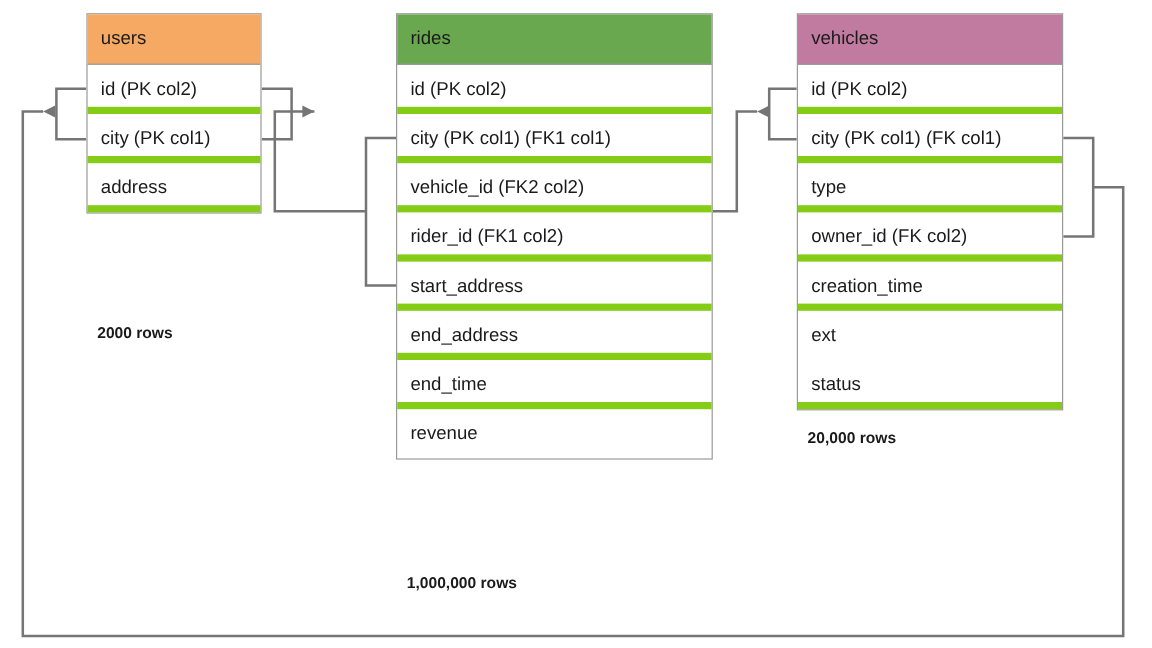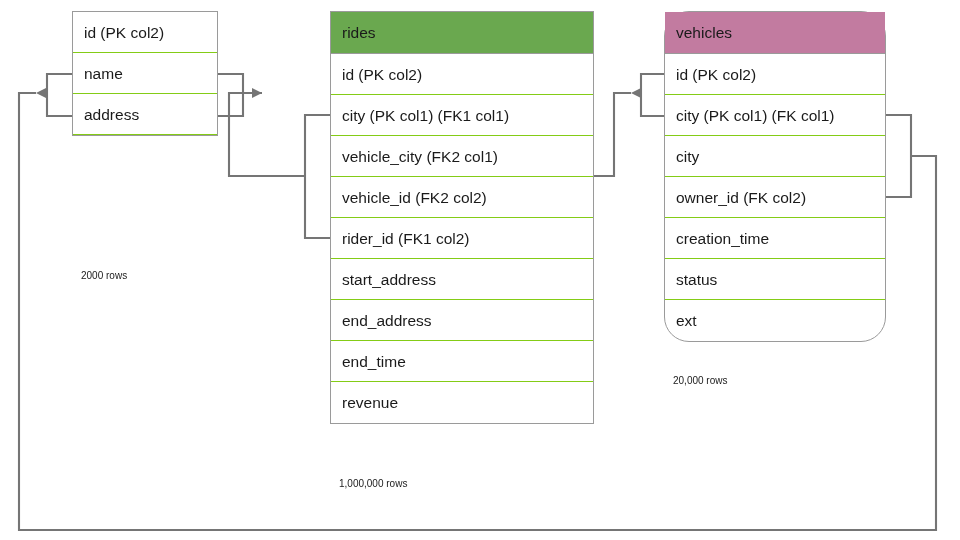--- a/index.html
+++ b/index.html
@@ -41,33 +41,34 @@
     white-space: nowrap;
     overflow: hidden;
   }
   .col-row {
     box-sizing: border-box;
     height: 41px;
     line-height: 41px;
     padding-left: 11px;
     font-size: 15.5px;
     color: #1a1a1a;
-    border-bottom: 1px solid #84cc16;
+    border-bottom: 6px solid #84cc16;
     white-space: nowrap;
     overflow: hidden;
   }
   .col-row.last {
     border-bottom: none;
   }
   .rowcount {
     position: absolute;
-    font-size: 10px;
+    font-size: 13px;
     color: #1a1a1a;
     white-space: nowrap;
     z-index: 5;
+    font-weight: bold;
   }
 </style>
 </head>
 <body>
 
 <div id="canvas">
 
   <svg id="connectors" viewBox="0 0 960 540" width="960" height="540">
     <defs>
       <marker id="arrowRight" markerWidth="9" markerHeight="8" refX="8.5" refY="4" orient="auto" markerUnits="userSpaceOnUse">
@@ -117,45 +118,45 @@
 
       <g>
         <path d="M 911 156 L 936 156 L 936 530 L 19 530 L 19 93 L 36 93"></path>
         <path d="M 36 93 L 46 88 L 46 98 z" fill="#757575" stroke="none"></path>
       </g>
 
     </g>
   </svg>
 
   <div class="table-box" style="left:72px; top:11px; width:146px;">
+    <div class="table-header" style="background:#f5a962;">users</div>
     <div class="col-row">id (PK col2)</div>
-    <div class="col-row">name</div>
+    <div class="col-row">city (PK col1)</div>
     <div class="col-row">address</div>
   </div>
   <div class="rowcount" style="left:81px; top:270px;">2000 rows</div>
 
   <div class="table-box" style="left:330px; top:11px; width:264px;">
     <div class="table-header" style="background:#6aa84f;">rides</div>
     <div class="col-row">id (PK col2)</div>
     <div class="col-row">city (PK col1) (FK1 col1)</div>
-    <div class="col-row">vehicle_city (FK2 col1)</div>
     <div class="col-row">vehicle_id (FK2 col2)</div>
     <div class="col-row">rider_id (FK1 col2)</div>
     <div class="col-row">start_address</div>
     <div class="col-row">end_address</div>
     <div class="col-row">end_time</div>
     <div class="col-row last">revenue</div>
   </div>
   <div class="rowcount" style="left:339px; top:478px;">1,000,000 rows</div>
 
-  <div class="table-box" style="left:664px; top:11px; width:222px;border-radius:25px;">
+  <div class="table-box" style="left:664px; top:11px; width:222px;">
     <div class="table-header" style="background:#c27ba0;">vehicles</div>
     <div class="col-row">id (PK col2)</div>
     <div class="col-row">city (PK col1) (FK col1)</div>
-    <div class="col-row">city</div>
+    <div class="col-row">type</div>
     <div class="col-row">owner_id (FK col2)</div>
     <div class="col-row">creation_time</div>
+    <div class="col-row last">ext</div>
     <div class="col-row">status</div>
-    <div class="col-row last">ext</div>
   </div>
-  <div class="rowcount" style="left:673px; top:375px;">20,000 rows</div>
+  <div class="rowcount" style="left:673px; top:357px;">20,000 rows</div>
 
 </div>
 
 </body></html>

